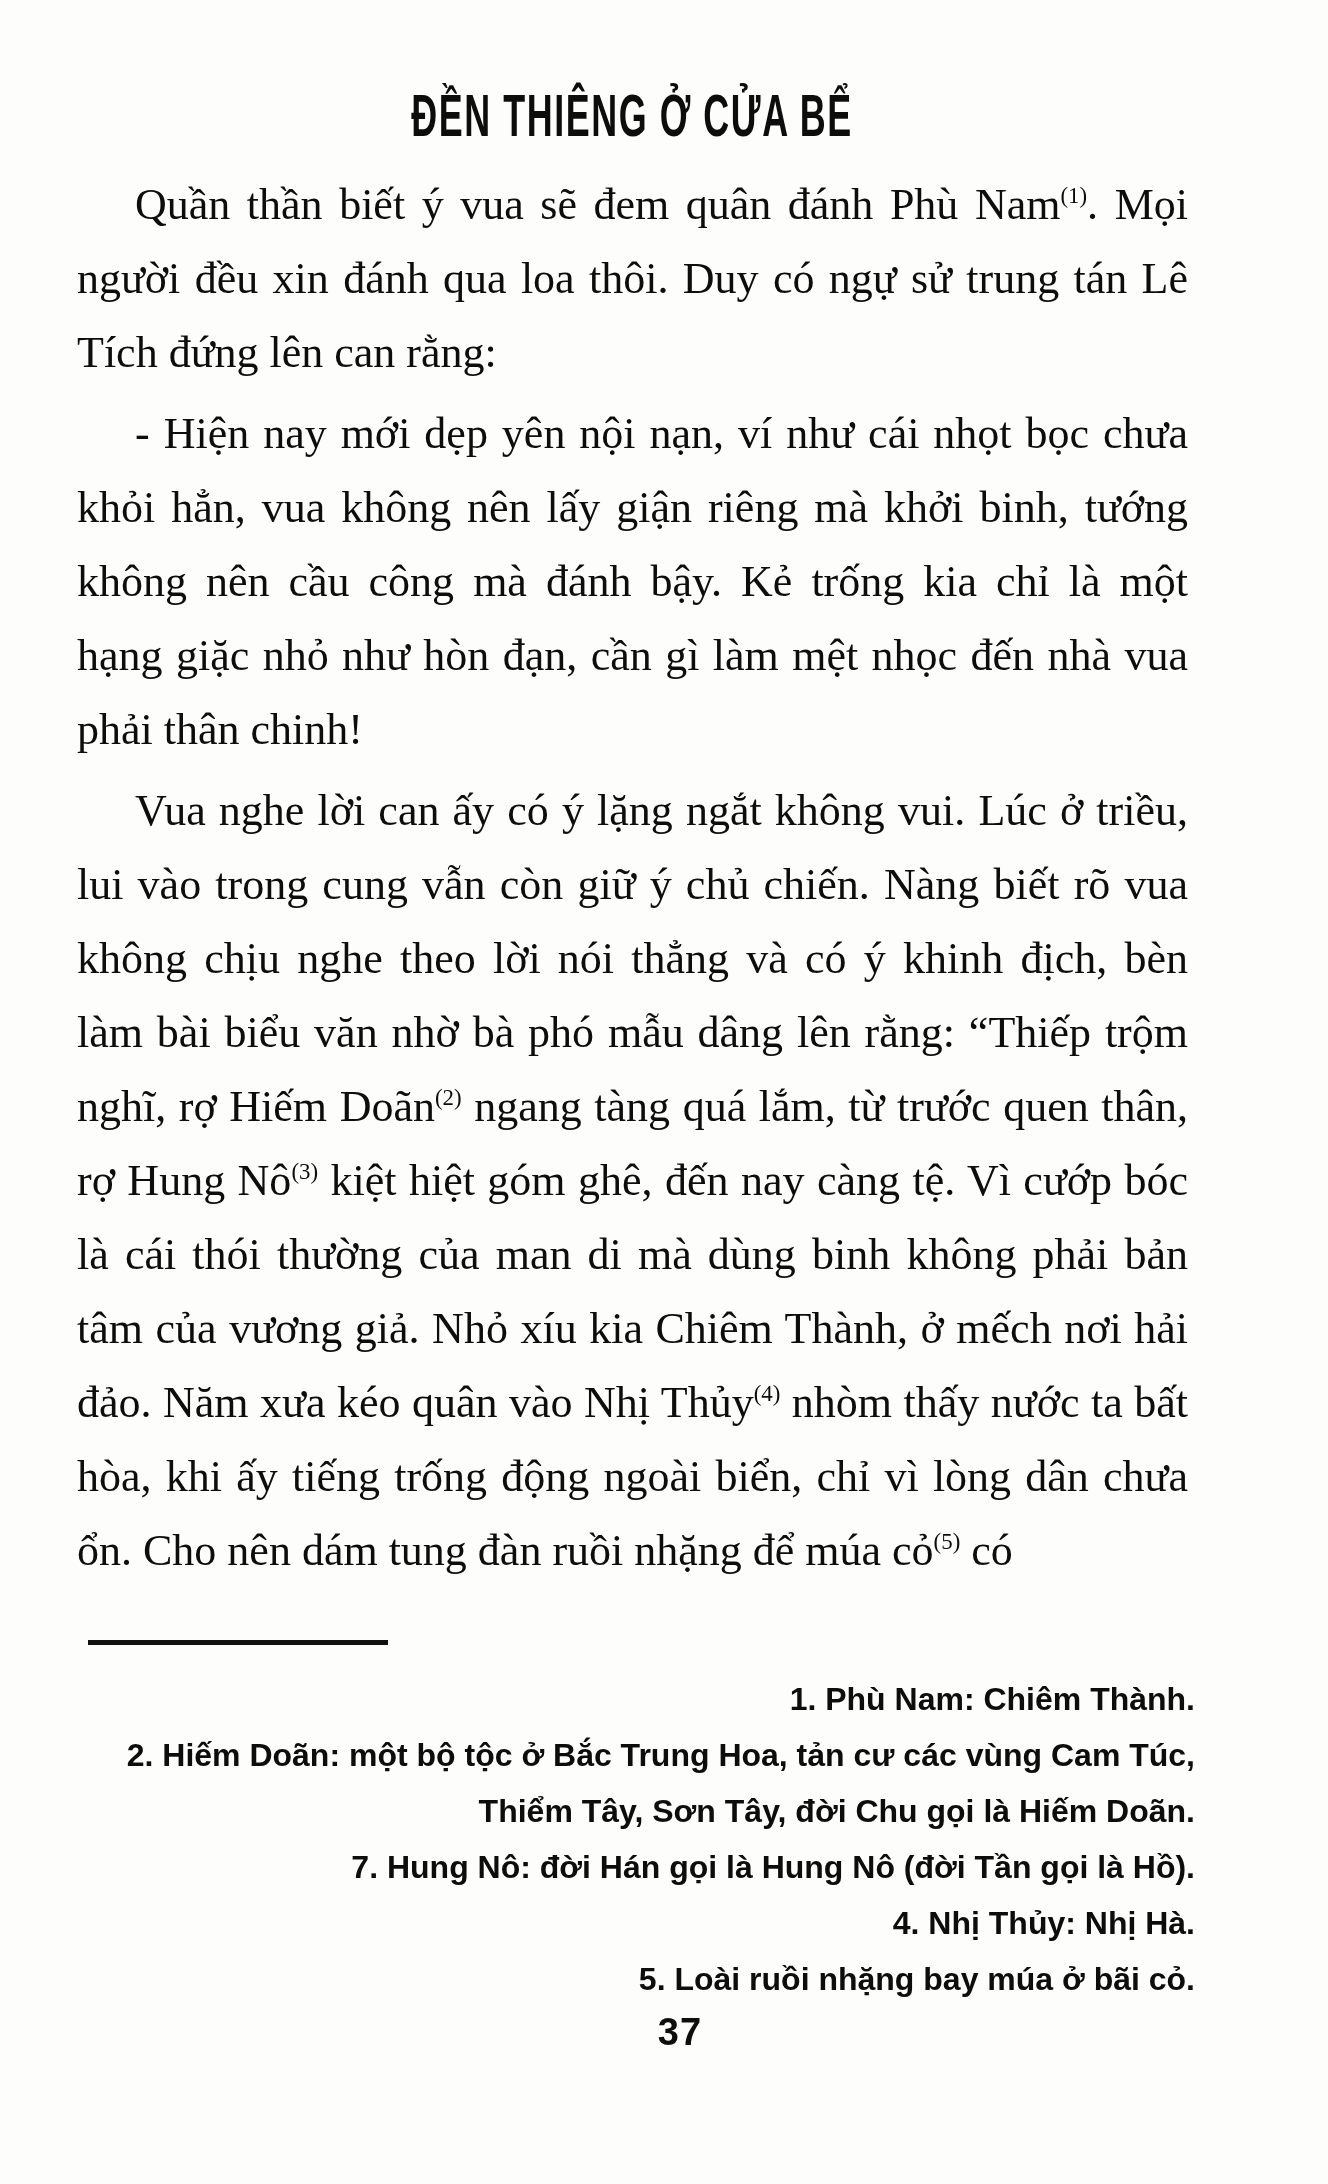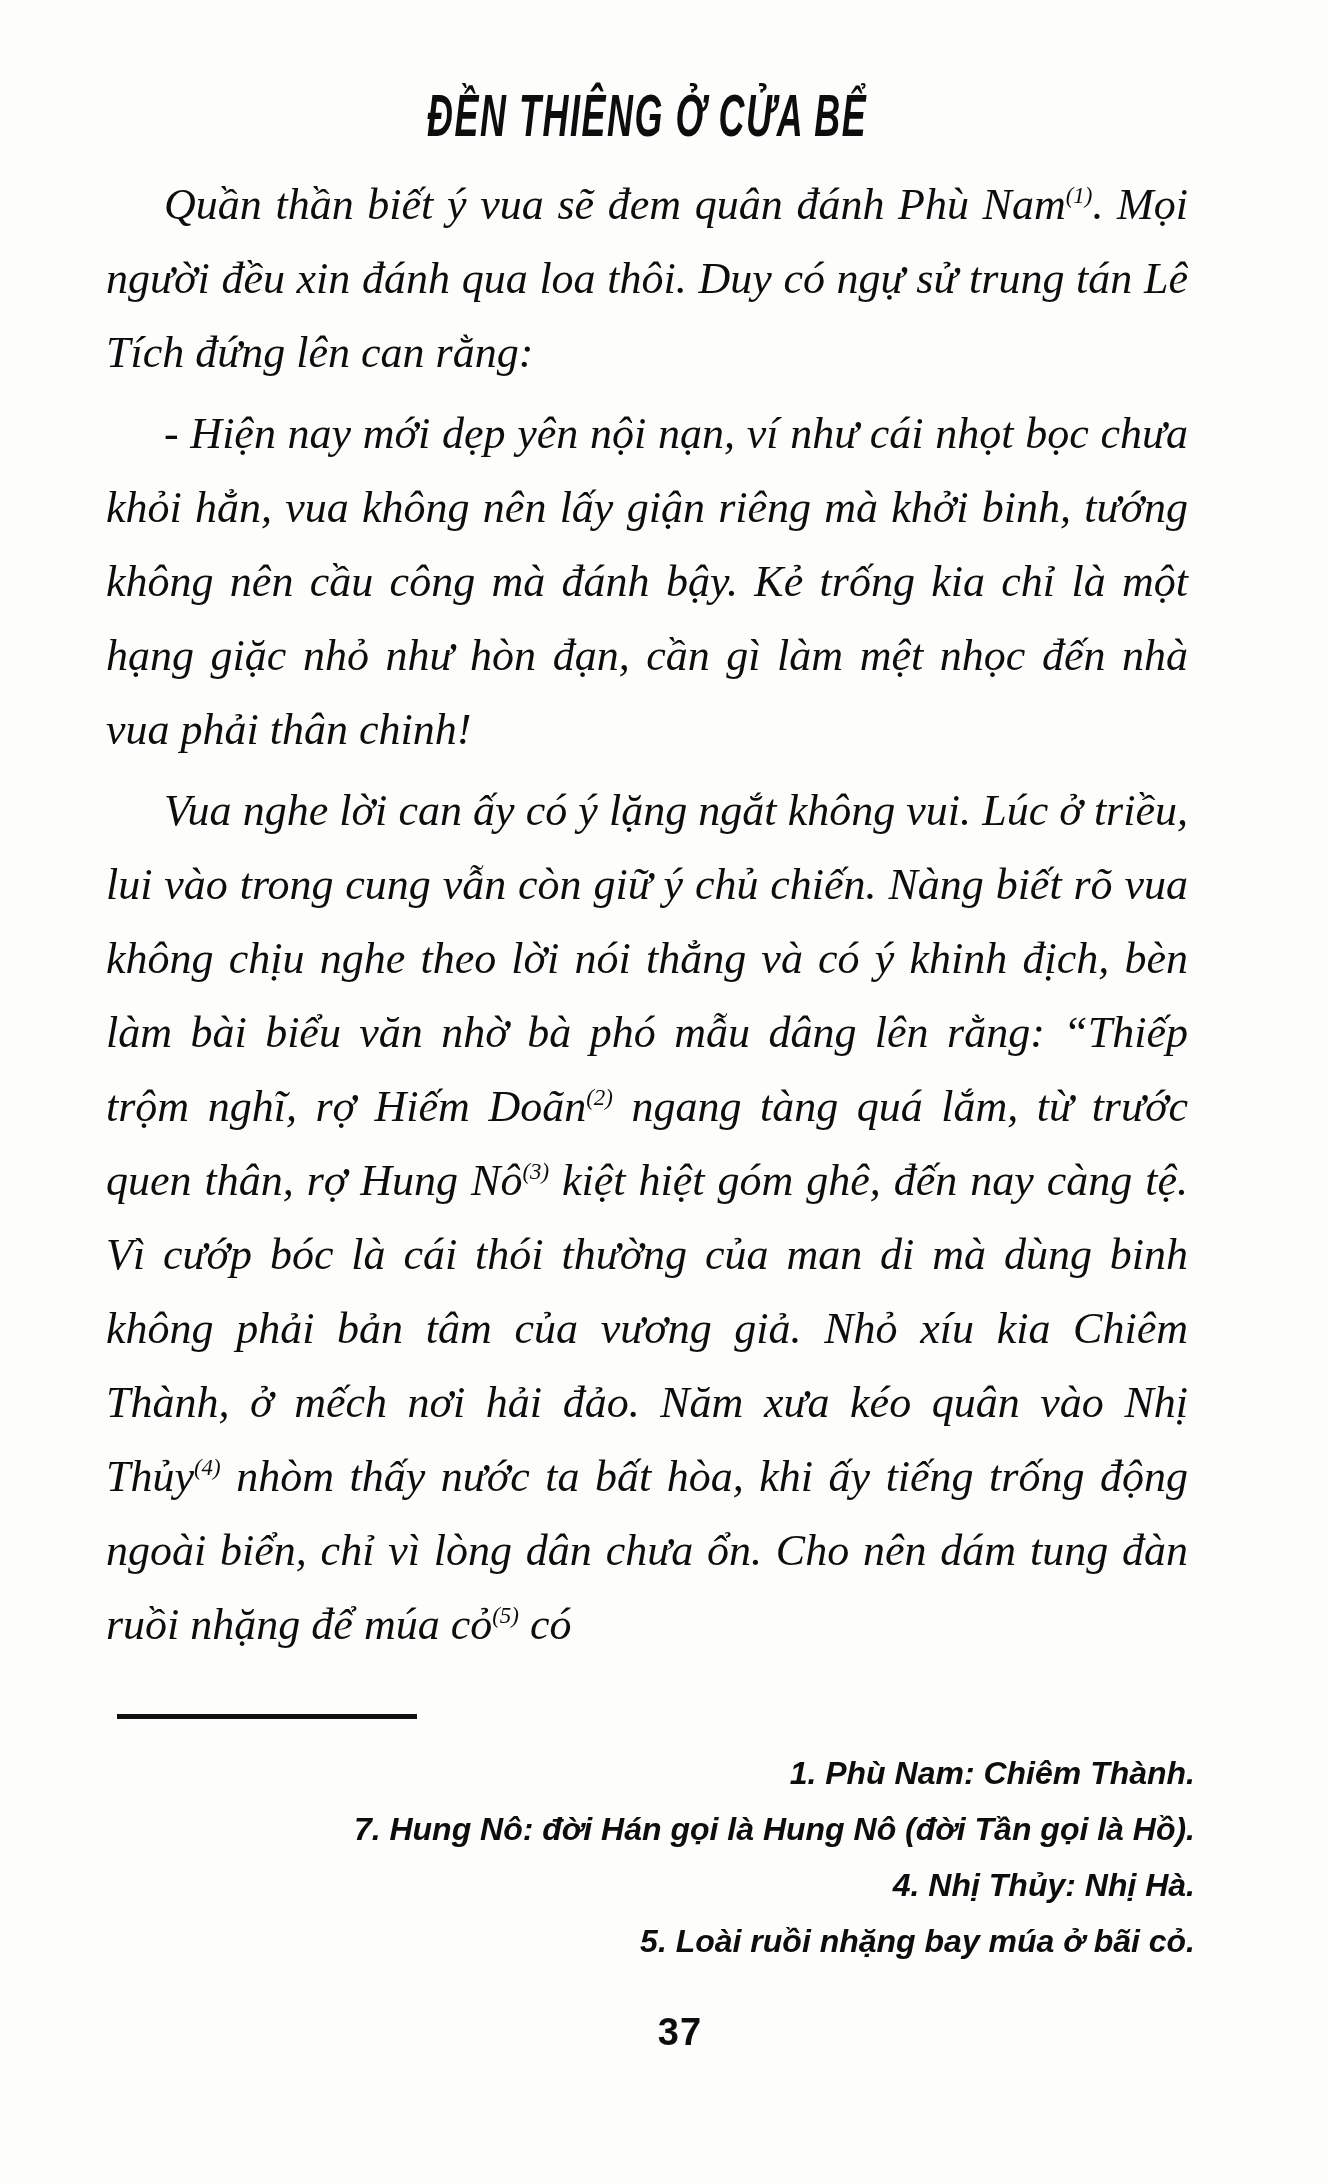--- a/index.html
+++ b/index.html
@@ -6,22 +6,21 @@
   .page{
     position:relative;
     width:1328px;
     height:2184px;
     margin:0 auto;
     background:#fdfdfb;
     color:#0d0d0d;
     overflow:hidden;
   }
   .content{
-    padding:96px 133px 0 99px;
-    font-style:italic;
+    padding:96px 133px 0 70px;
   }
   .running-header{
     text-align:center;
     margin-bottom:18px;
   }
   .running-header .hdr-inner{
     display:inline-block;
     font-family:"Liberation Sans",sans-serif;
     font-weight:bold;
     font-size:46px;
@@ -84,19 +83,20 @@
       <span class="hdr-inner">ĐỀN THIÊNG Ở CỬA BỂ</span>
     </div>
     <div class="body-text" id="paragraphs">
         <p><span>Quần thần biết ý vua sẽ đem quân đánh Phù Nam</span><sup>(1)</sup><span>. Mọi người đều xin đánh qua loa thôi. Duy có ngự sử trung tán Lê Tích đứng lên can rằng:</span></p>
         <p><span>- Hiện nay mới dẹp yên nội nạn, ví như cái nhọt bọc chưa khỏi hẳn, vua không nên lấy giận riêng mà khởi binh, tướng không nên cầu công mà đánh bậy. Kẻ trống kia chỉ là một hạng giặc nhỏ như hòn đạn, cần gì làm mệt nhọc đến nhà vua phải thân chinh!</span></p>
         <p><span>Vua nghe lời can ấy có ý lặng ngắt không vui. Lúc ở triều, lui vào trong cung vẫn còn giữ ý chủ chiến. Nàng biết rõ vua không chịu nghe theo lời nói thẳng và có ý khinh địch, bèn làm bài biểu văn nhờ bà phó mẫu dâng lên rằng: “Thiếp trộm nghĩ, rợ Hiếm Doãn</span><sup>(2)</sup><span> ngang tàng quá lắm, từ trước quen thân, rợ Hung Nô</span><sup>(3)</sup><span> kiệt hiệt góm ghê, đến nay càng tệ. Vì cướp bóc là cái thói thường của man di mà dùng binh không phải bản tâm của vương giả. Nhỏ xíu kia Chiêm Thành, ở mếch nơi hải đảo. Năm xưa kéo quân vào Nhị Thủy</span><sup>(4)</sup><span> nhòm thấy nước ta bất hòa, khi ấy tiếng trống động ngoài biển, chỉ vì lòng dân chưa ổn. Cho nên dám tung đàn ruồi nhặng để múa cỏ</span><sup>(5)</sup><span> có</span></p>
       </div>
     <div class="footnote-divider"></div>
     <div class="footnotes" id="footnotes">
         <p>1. Phù Nam: Chiêm Thành.</p>
+        <p>2. Hiếm Doãn: một bộ tộc ở Bắc Trung Hoa, tản cư các vùng Cam Túc, Thiểm Tây, Sơn Tây, đời Chu gọi là Hiếm Doãn.</p>
         <p>7. Hung Nô: đời Hán gọi là Hung Nô (đời Tần gọi là Hồ).</p>
         <p>4. Nhị Thủy: Nhị Hà.</p>
         <p>5. Loài ruồi nhặng bay múa ở bãi cỏ.</p>
       </div>
   </div>
   <div class="page-number">37</div>
 </div>
 
 </body></html>

